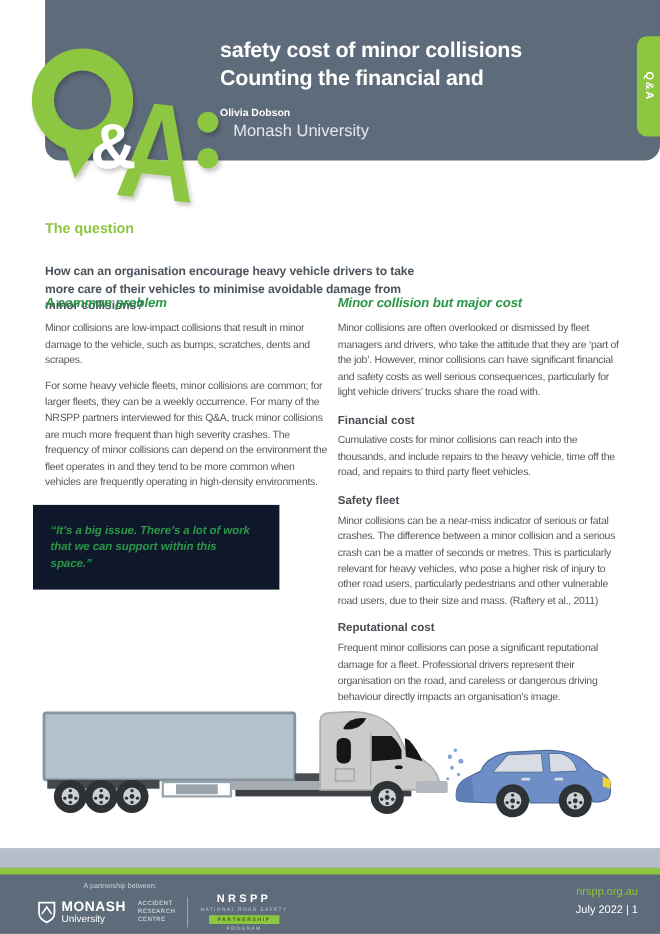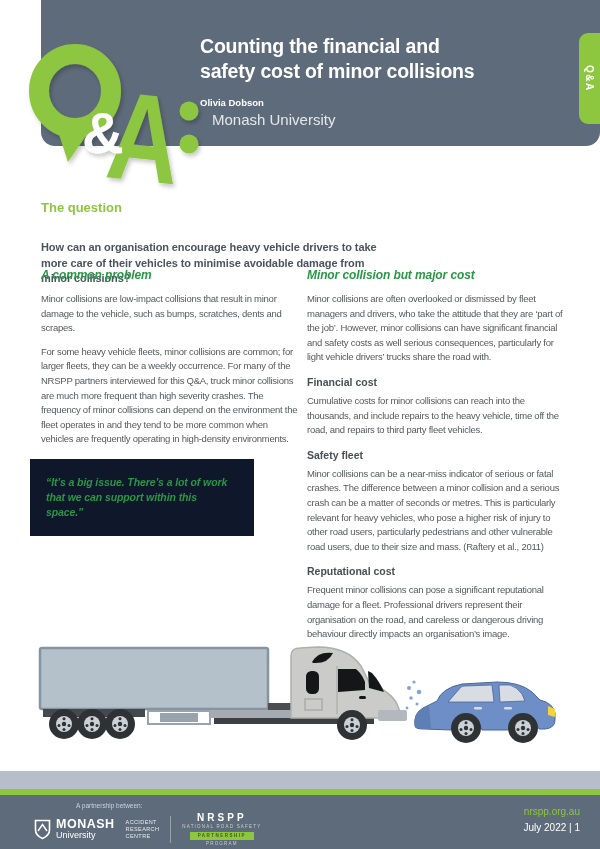--- a/index.html
+++ b/index.html
@@ -93,22 +93,22 @@
   .nrspp-program { color:#c7ced4; font-size:4.5px; letter-spacing:1.2px; margin-top:1.5px; }
   .footer-right { text-align:right; padding-top:11px; }
   .website { color:#8dc63f; font-size:10px; margin-bottom:5px; }
   .date-page { color:#ffffff; font-size:10px; }
 </style>
 </head>
 <body>
 
 <div class="header">
   <div class="header-title">
+    <div>safety cost of minor collisions</div>
     <div>Counting the financial and</div>
-    <div>safety cost of minor collisions</div>
   </div>
   <div class="header-author">Olivia Dobson</div>
   <div class="header-affiliation">Monash University</div>
   <div class="side-tab">
     <span>Q&amp;A</span>
   </div>
 </div>
 
 <svg class="qa-logo" width="195" height="165" viewBox="0 0 195 165">
   <defs>

